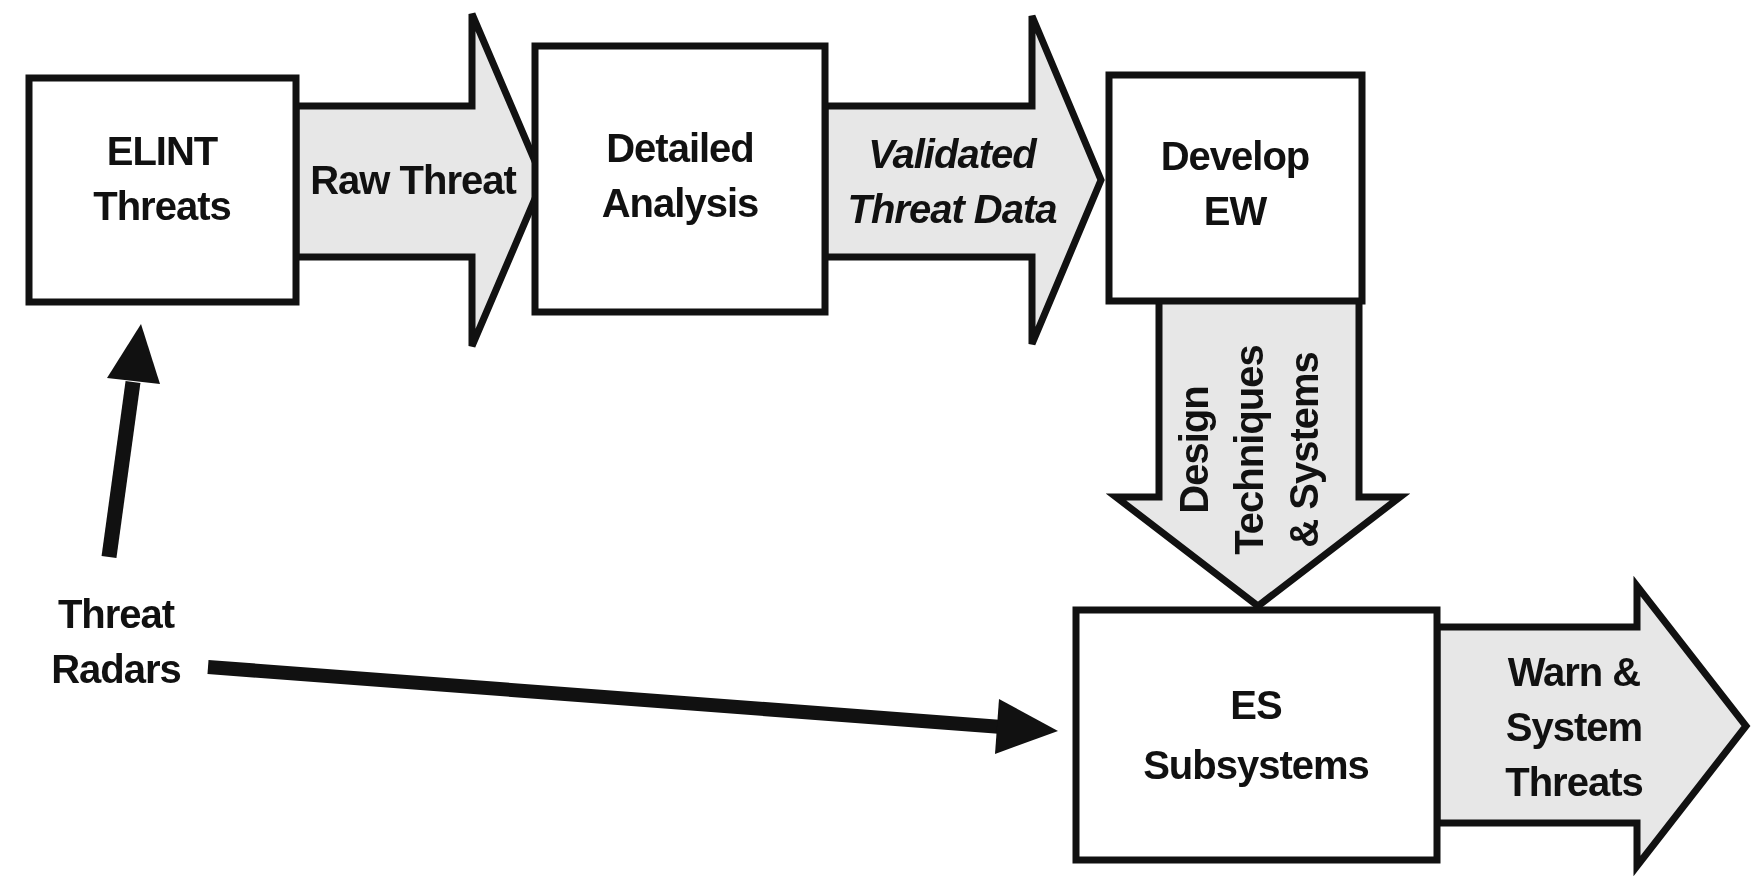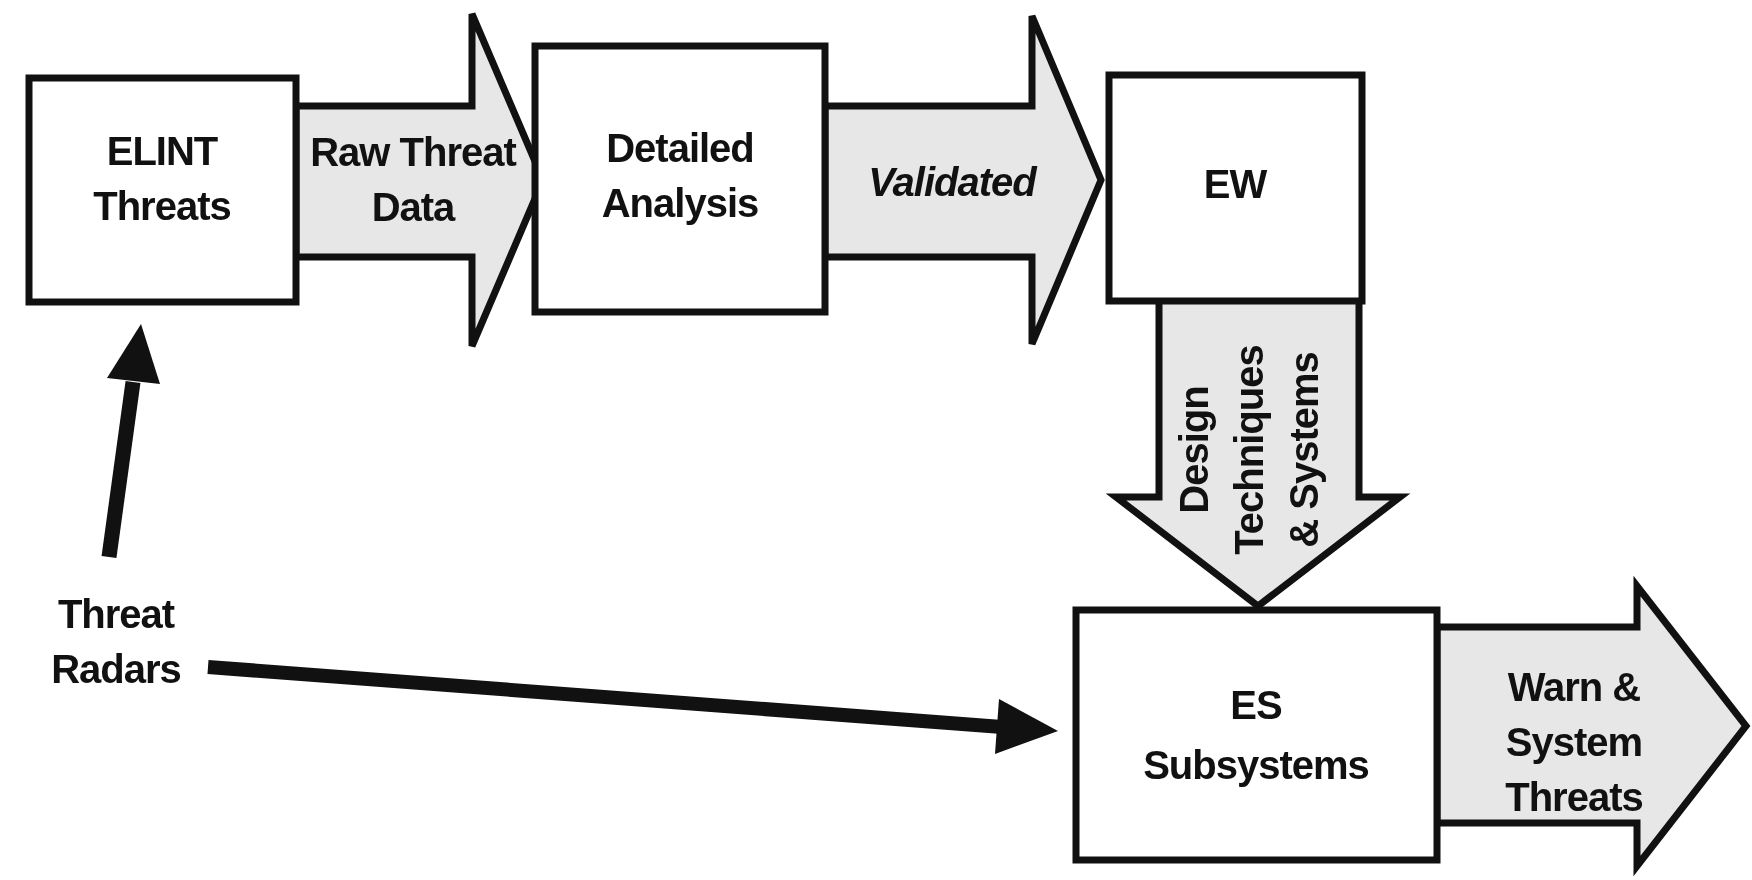--- a/index.html
+++ b/index.html
@@ -53,44 +53,45 @@
     <div>ELINT</div>
     <div>Threats</div>
   </div>
 
   <div class="label" style="left:668px;top:176px;">
     <div>Detailed</div>
     <div>Analysis</div>
   </div>
 
   <div class="label" style="left:1223px;top:184px;">
+    <div>Develop</div>
     <div>EW</div>
   </div>
 
   <div class="label wide-lines" style="left:1244px;top:735px;">
     <div>ES</div>
     <div>Subsystems</div>
   </div>
 
   <div class="label" style="left:401px;top:180px;">
     <div>Raw Threat</div>
-    <div>Data</div>
   </div>
 
   <div class="label" style="left:940px;top:182px;font-style:italic;">
     <div>Validated</div>
+    <div>Threat Data</div>
   </div>
 
   <div class="label rot" style="left:1237px;top:450px;">
     <div>Design</div>
     <div>Techniques</div>
     <div>&amp; Systems</div>
   </div>
 
-  <div class="label" style="left:1562px;top:742px;">
+  <div class="label" style="left:1562px;top:727px;">
     <div>Warn &amp;</div>
     <div>System</div>
     <div>Threats</div>
   </div>
 
   <div class="label" style="left:104px;top:642px;">
     <div>Threat</div>
     <div>Radars</div>
   </div>
 

